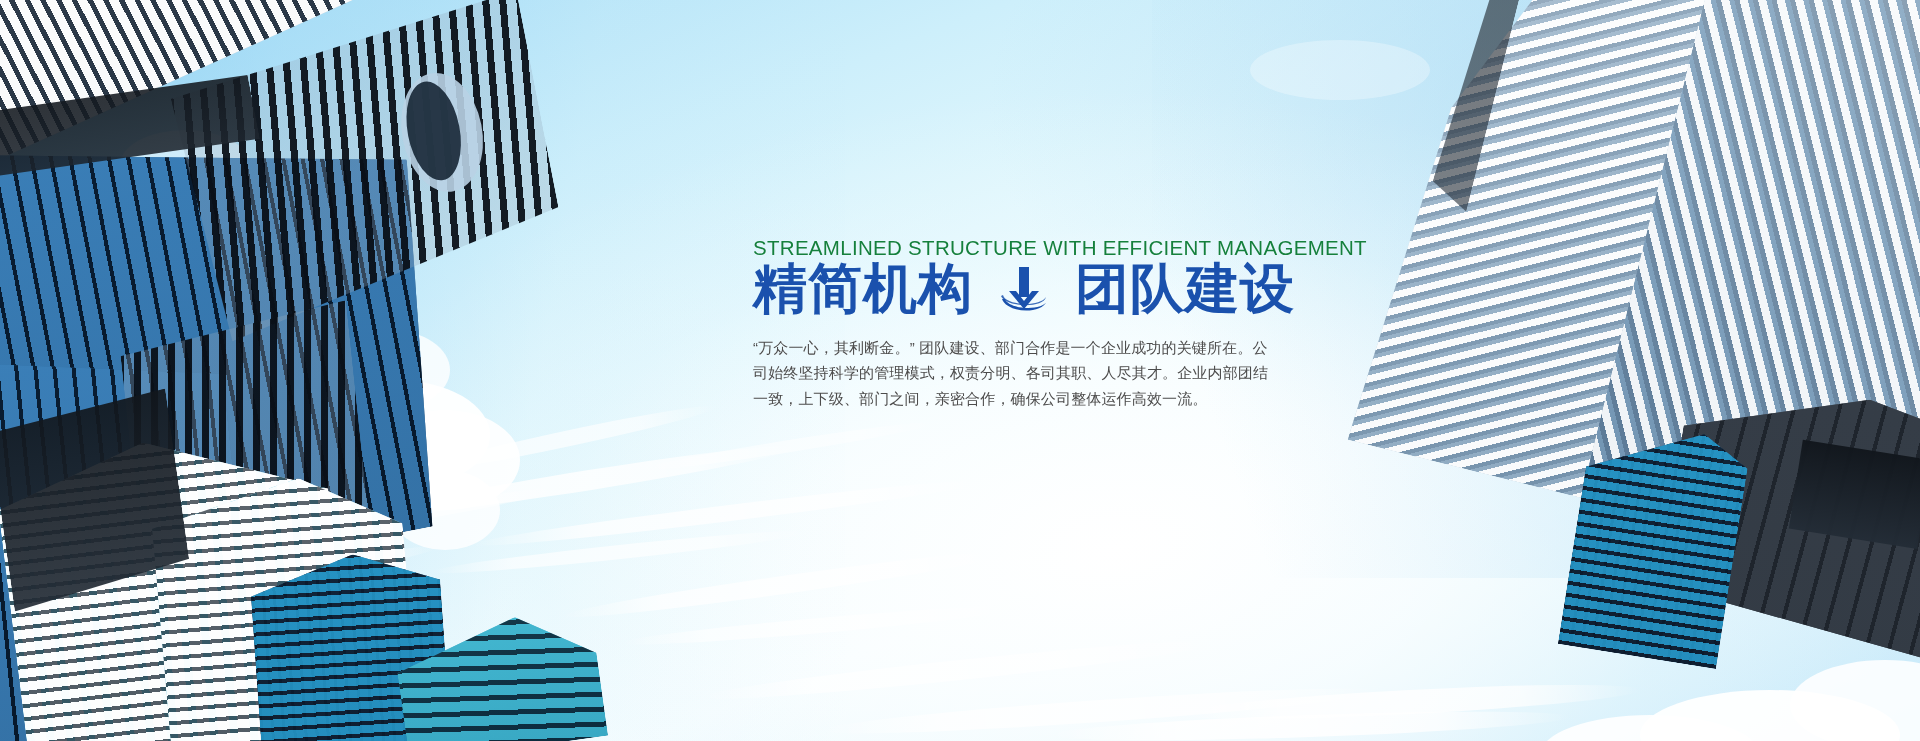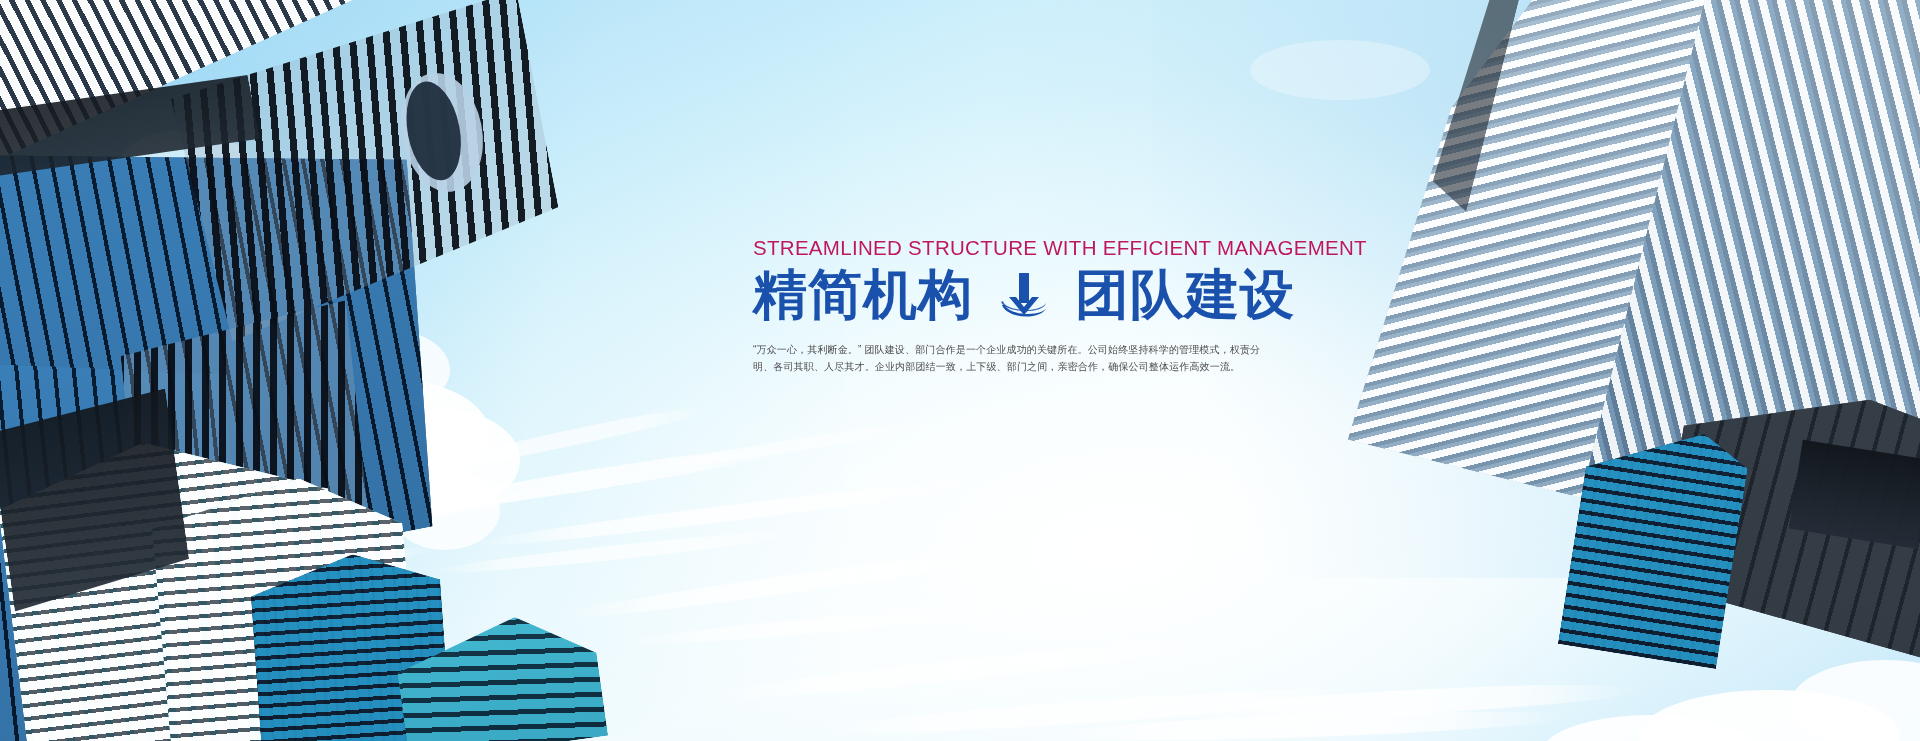--- a/index.html
+++ b/index.html
@@ -201,45 +201,45 @@
   .text-block {
     position: absolute;
     left: 753px;
     top: 236px;
     width: 560px;
     z-index: 40;
   }
   .eyebrow {
     font-size: 20.5px;
     letter-spacing: 0.30px;
-    color: #be185d;
+    color: #15803d;
     font-weight: 400;
     line-height: 1.18;
     white-space: nowrap;
     text-shadow: 0 0 2px rgba(255,255,255,0.55);
   }
   .headline-row {
     display: flex;
     align-items: center;
-    margin-top: 6px;
+    margin-top: 0;
     gap: 24px;
   }
   .headline-part {
     font-family: "DejaVu Sans", "Liberation Sans", sans-serif;
     font-size: 54px;
     font-weight: 700;
     color: #1a51ad;
     letter-spacing: 1px;
     line-height: 1.08;
     white-space: nowrap;
   }
   #brand-mark { flex: 0 0 auto; margin: 0 2px; }
   .body-copy {
     margin-top: 16px;
-    font-size: 10px;
+    font-size: 15px;
     line-height: 1.72;
     color: #4c4c4c;
     width: 524px;
     letter-spacing: 0.15px;
     text-shadow: 0 0 2px rgba(255,255,255,0.5);
   }
 </style>
 </head>
 <body>
 

